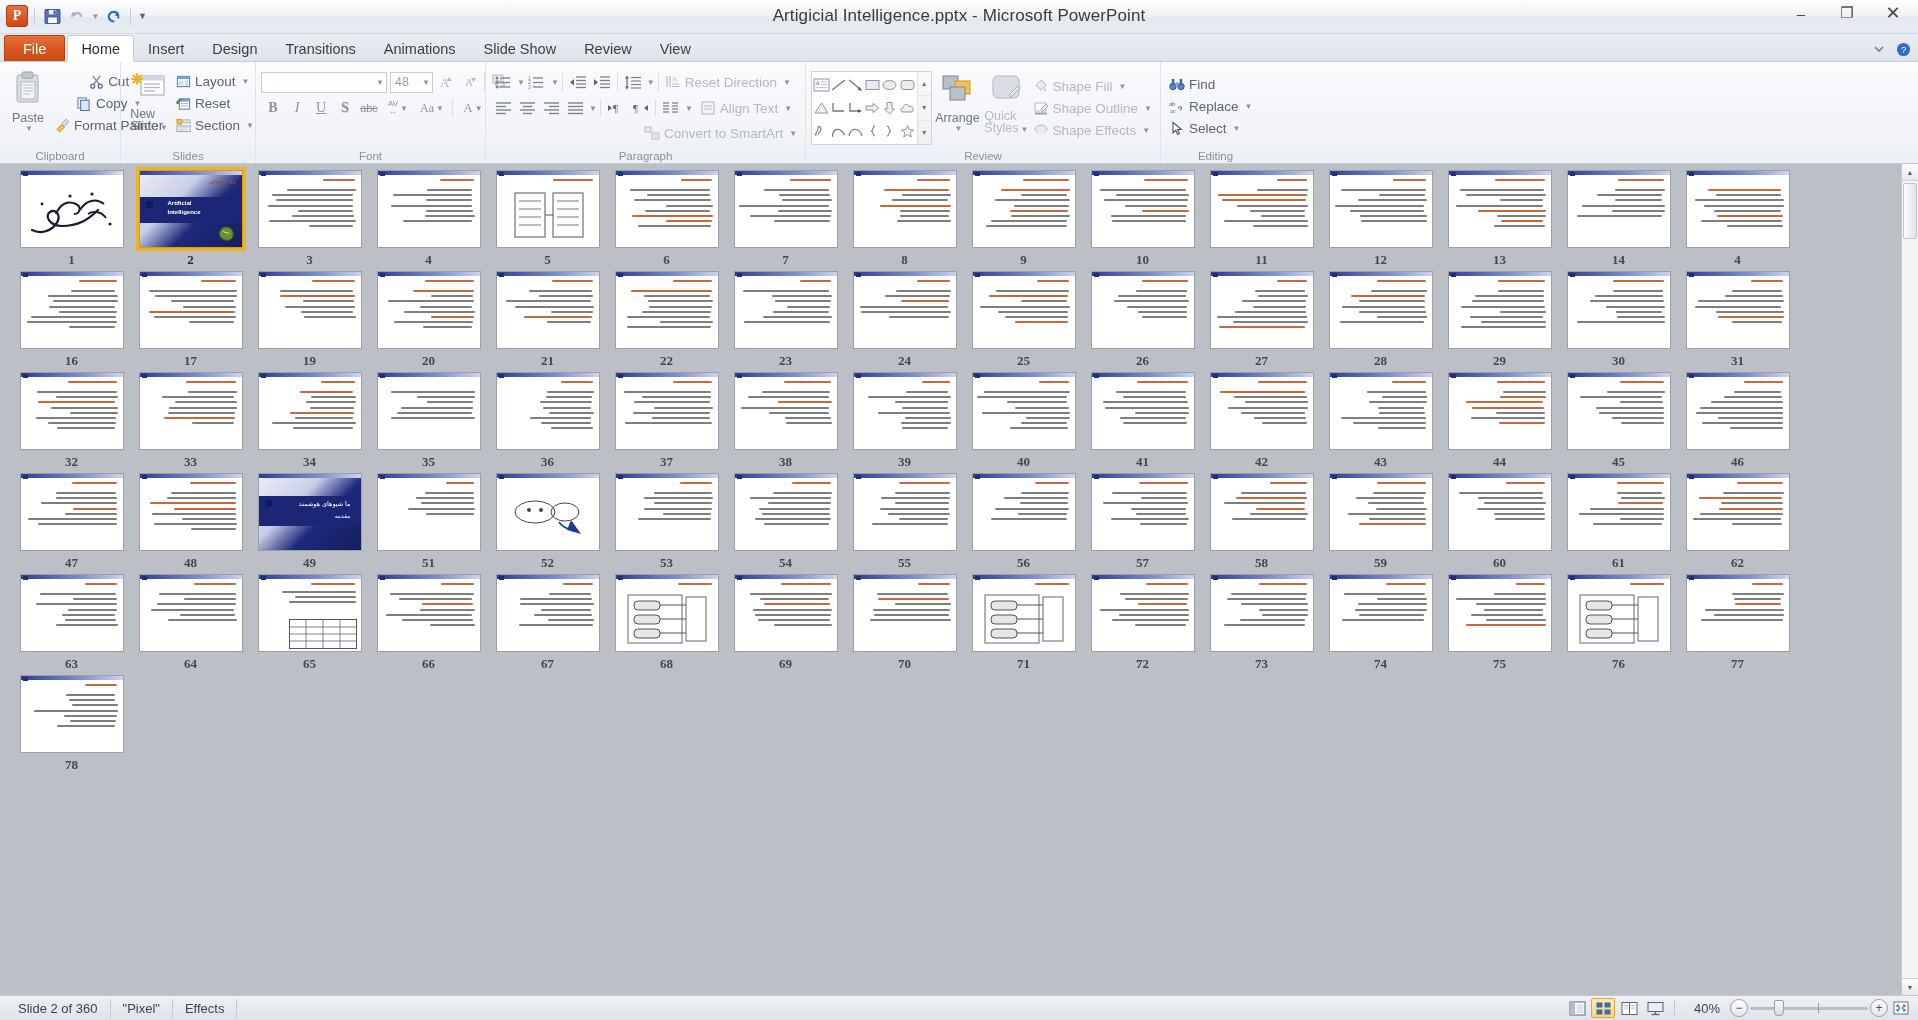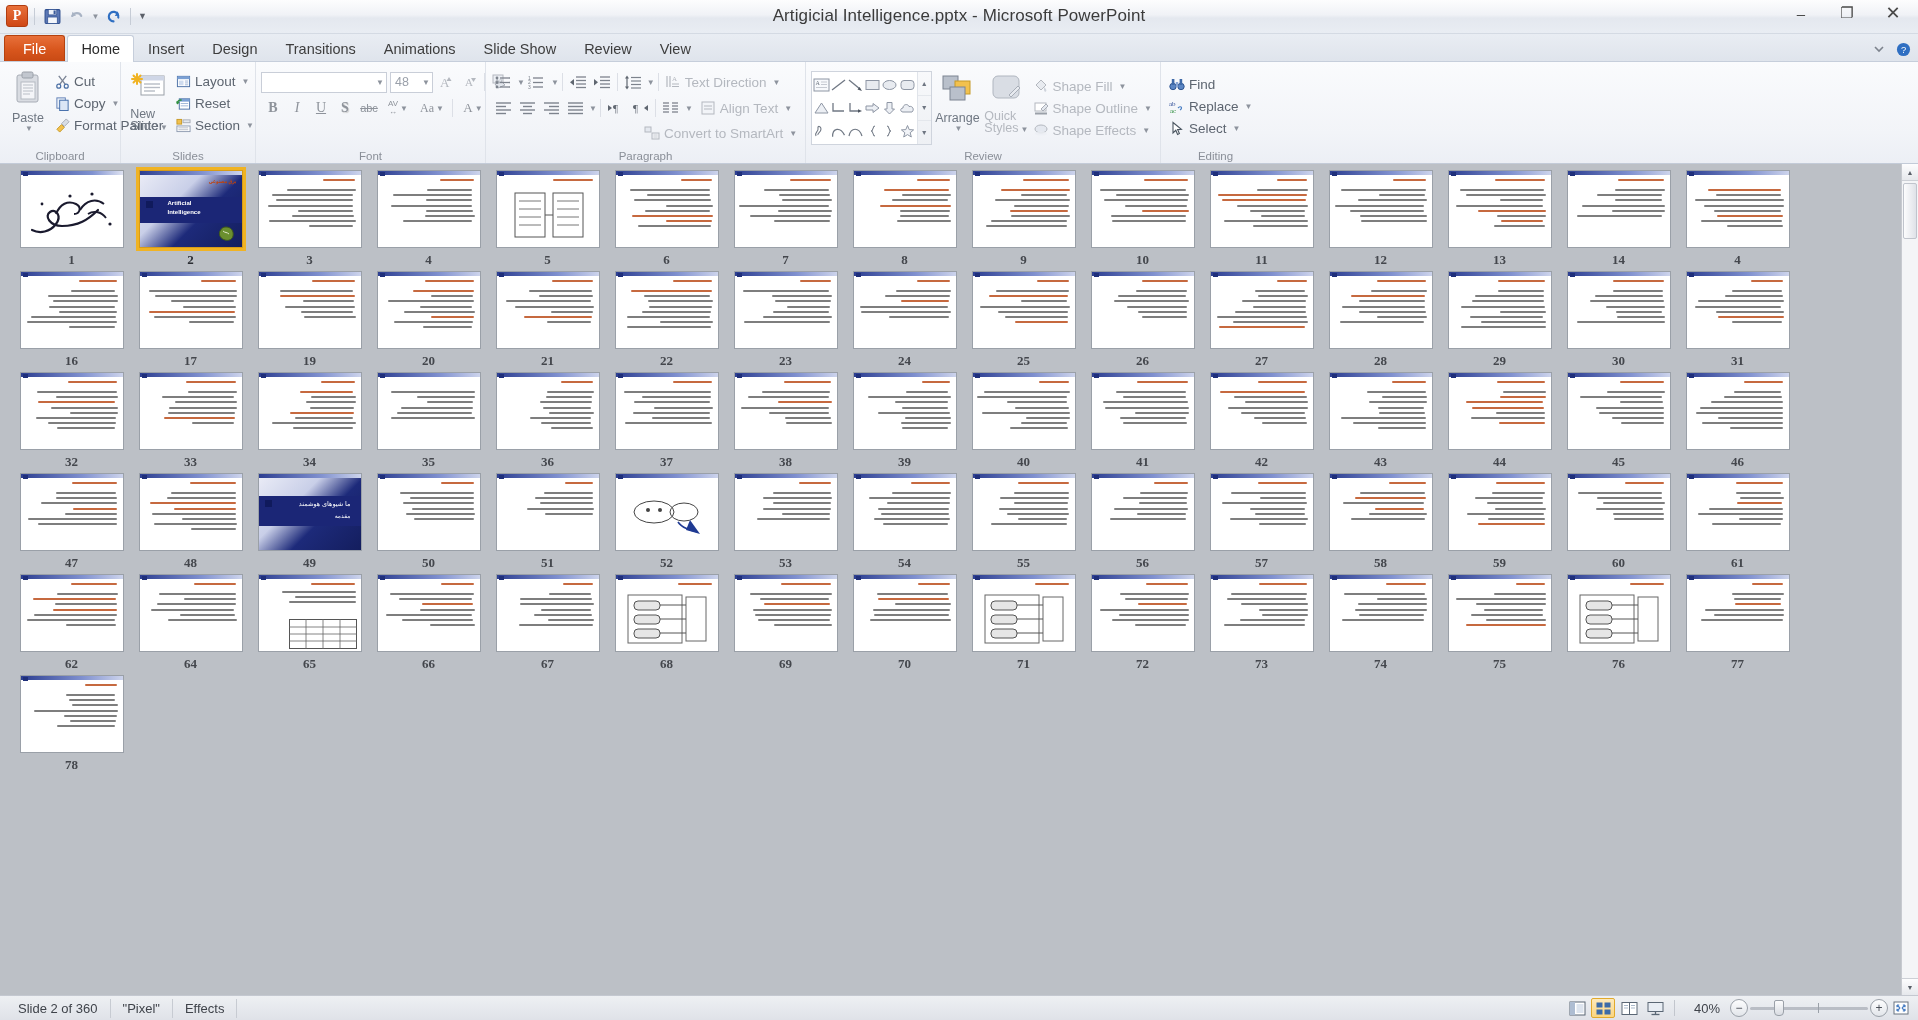--- a/index.html
+++ b/index.html
@@ -268,21 +268,21 @@
                   <line x1="12" y1="14" x2="22" y2="14"></line>
                   <line x1="12" y1="17" x2="22" y2="17"></line>
                   <line x1="12" y1="20" x2="22" y2="20"></line>
                   <line x1="12" y1="23" x2="19" y2="23"></line>
                 </g>
             </svg>
           </span>
           <span class="lbl">Paste</span>
           <span class="caret">▼</span>
         </div>
-        <div class="smallcol" style="padding-top:3px;">
+        <div class="smallcol" style="padding-top:3px;align-items:center;">
           <div class="smallrow">
             <span class="icon16">
               <svg width="15" height="15" viewBox="0 0 16 16">
                 <line x1="4" y1="2" x2="11" y2="11" stroke="#7a8394" stroke-width="1.4"></line>
                 <line x1="12" y1="2" x2="5" y2="11" stroke="#7a8394" stroke-width="1.4"></line>
                 <circle cx="4" cy="13" r="2.1" fill="none" stroke="#4a6fa5" stroke-width="1.3"></circle>
                 <circle cx="12" cy="13" r="2.1" fill="none" stroke="#4a6fa5" stroke-width="1.3"></circle>
               </svg>
             </span>
             <span class="txt">Cut</span>
@@ -538,21 +538,21 @@
                     <line x1="2" y1="2" x2="2" y2="13"></line>
                     <line x1="5" y1="2" x2="5" y2="13"></line>
                   </g>
                   <text x="7" y="7" font-size="7" fill="#b4b8bf" font-family="Liberation Serif">A</text>
                   <g stroke="#b4b8bf" stroke-width="1">
                     <line x1="7" y1="10" x2="14" y2="10"></line>
                     <line x1="7" y1="12.5" x2="14" y2="12.5"></line>
                   </g>
                 </svg>
             </span>
-            <span class="txt">Text Direction</span>
+            <span class="txt">Reset Direction</span>
             <span class="caret">▼</span>
           </div>
         </div>
         <div class="fontrow2">
           <div class="tbtn">
             <svg width="17" height="14" viewBox="0 0 17 14">
                 <g stroke="#7d838d" stroke-width="1.4">
                   <line x1="1" y1="2" x2="16" y2="2"></line>
                   <line x1="1" y1="5.5" x2="11" y2="5.5"></line>
                   <line x1="1" y1="9" x2="16" y2="9"></line>
@@ -1694,36 +1694,20 @@
             <div class="t-dark-sq" style="top:26px;"></div>
             <div style="position:absolute;right:10px;top:26px;color:#fff;font-size:6.5px;direction:rtl;">ما شیوهای هوشمند</div>
             <div style="position:absolute;right:10px;top:38px;color:#fff;font-size:6px;direction:rtl;">مقدمه</div>
           </div>
           <div class="slidenum">49</div>
         </div>
         <div class="slidecell">
           <div class="thumb">
             <div class="t-topbar"></div>
             <div class="t-sq"></div>
-            <div class="tl o" style="position:absolute;right:6px;top:8px;width:33px;height:2.4px;"></div>
-            <div class="t-lines">
-              <div class="tl" style="width:80%;margin-right:1px;"></div>
-              <div class="tl" style="width:69%;margin-right:1px;"></div>
-              <div class="tl" style="width:77%;margin-right:1px;"></div>
-              <div class="tl" style="width:67%;margin-right:1px;"></div>
-              <div class="tl" style="width:75%;margin-right:0px;"></div>
-              <div class="tl" style="width:65%;margin-right:1px;"></div>
-            </div>
-          </div>
-          <div class="slidenum">50</div>
-        </div>
-        <div class="slidecell">
-          <div class="thumb">
-            <div class="t-topbar"></div>
-            <div class="t-sq"></div>
             <div class="tl o" style="position:absolute;right:6px;top:8px;width:28px;height:2.4px;"></div>
             <div class="t-lines">
               <div class="tl" style="width:53%;margin-right:1px;"></div>
               <div class="tl" style="width:63%;margin-right:1px;"></div>
               <div class="tl" style="width:57%;margin-right:1px;"></div>
               <div class="tl" style="width:72%;margin-right:0px;"></div>
               <div class="tl" style="width:52%;margin-right:1px;"></div>
             </div>
           </div>
           <div class="slidenum">51</div>
@@ -1901,20 +1885,37 @@
               <div class="tl" style="width:66%;margin-right:0px;"></div>
               <div class="tl o" style="width:90%;margin-right:2px;"></div>
               <div class="tl" style="width:67%;margin-right:1px;"></div>
               <div class="tl o" style="width:69%;margin-right:1px;"></div>
               <div class="tl" style="width:90%;margin-right:1px;"></div>
               <div class="tl" style="width:95%;margin-right:3px;"></div>
               <div class="tl" style="width:54%;margin-right:2px;"></div>
             </div>
           </div>
           <div class="slidenum">62</div>
+        </div>
+        <div class="slidecell">
+          <div class="thumb">
+            <div class="t-topbar"></div>
+            <div class="t-sq"></div>
+            <div class="tl o" style="position:absolute;right:6px;top:8px;width:32px;height:2.4px;"></div>
+            <div class="t-lines">
+              <div class="tl" style="width:82%;margin-right:2px;"></div>
+              <div class="tl" style="width:47%;margin-right:1px;"></div>
+              <div class="tl" style="width:88%;margin-right:1px;"></div>
+              <div class="tl" style="width:53%;margin-right:1px;"></div>
+              <div class="tl" style="width:57%;margin-right:3px;"></div>
+              <div class="tl" style="width:55%;margin-right:2px;"></div>
+              <div class="tl" style="width:67%;margin-right:0px;"></div>
+            </div>
+          </div>
+          <div class="slidenum">63</div>
         </div>
         <div class="slidecell">
           <div class="thumb">
             <div class="t-topbar"></div>
             <div class="t-sq"></div>
             <div class="tl o" style="position:absolute;right:6px;top:8px;width:42px;height:2.4px;"></div>
             <div class="t-lines">
               <div class="tl" style="width:83%;margin-right:1px;"></div>
               <div class="tl" style="width:56%;margin-right:1px;"></div>
               <div class="tl" style="width:85%;margin-right:1px;"></div>

